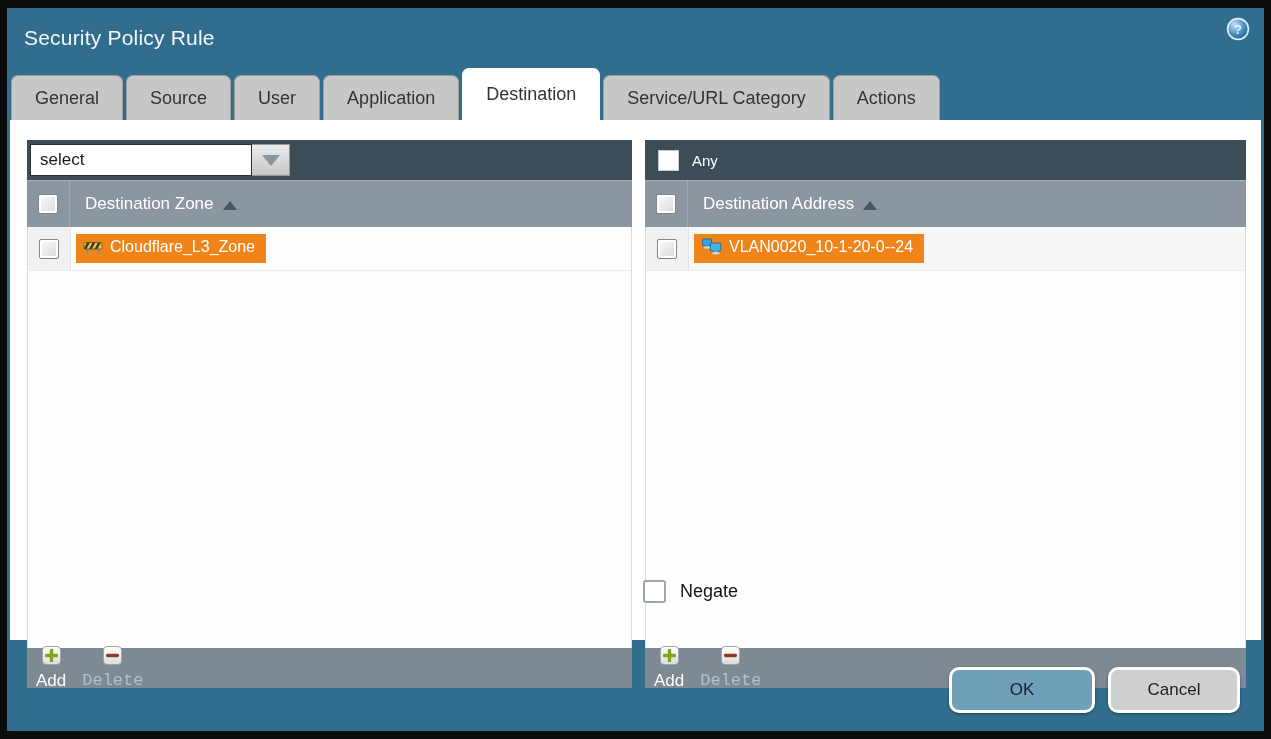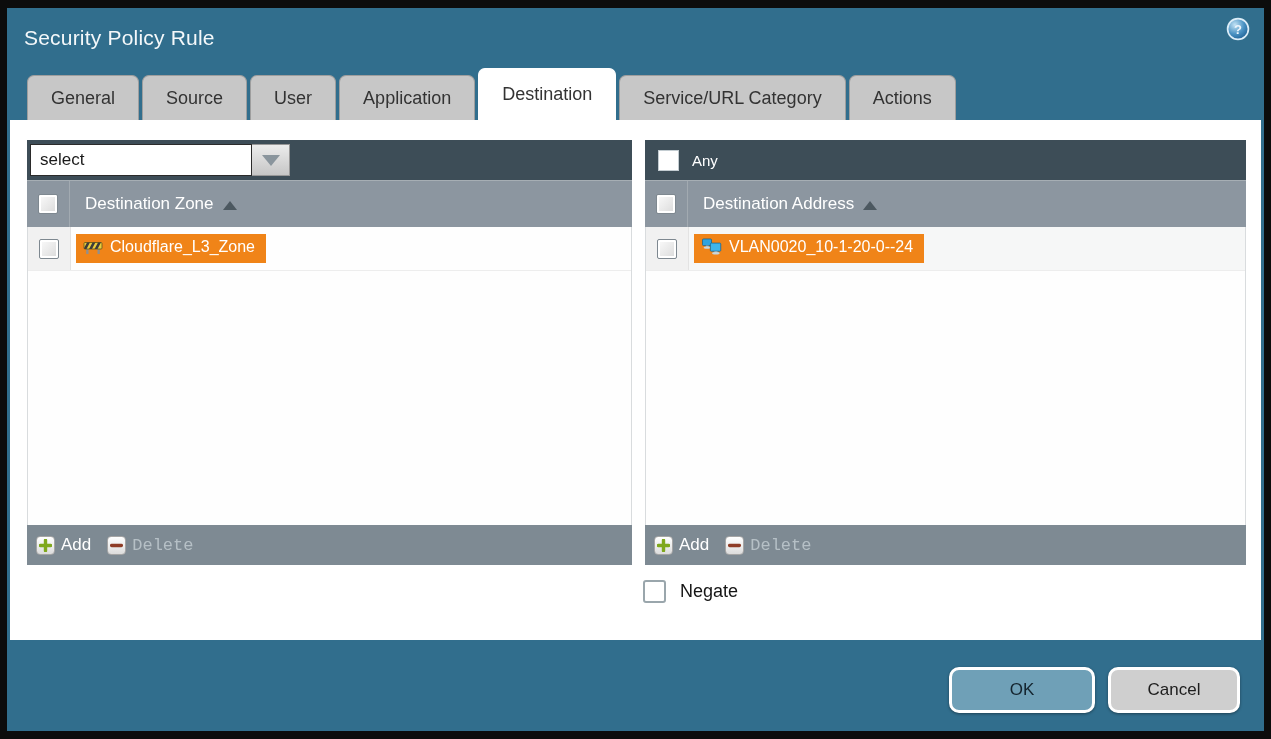--- a/index.html
+++ b/index.html
@@ -15,35 +15,35 @@
   }
   
   .titlebar { height: 60px; position: relative; padding-left: 33px; }
   .title {
     position: absolute; left: 17px; top: 50%; transform: translateY(-50%);
     color: #f4f8fa; font-size: 21px; letter-spacing: .2px;
   }
   .help { position: absolute; right: 14px; top: 9px; width: 24px; height: 24px; cursor: pointer; }
 
   
-  .tabstrip { height: 52px; display: flex; align-items: flex-end; padding-left: 20px; }
+  .tabstrip { height: 52px; display: flex; align-items: flex-end; padding-left: 4px; }
   .tab {
     background: #c7c7c7; border: 1px solid #9e9e9e; border-bottom: none;
     border-radius: 7px 7px 0 0; height: 45px; line-height: 44px;
     padding: 0 23px; margin-right: 3px; font-size: 18px; color: #333;
     cursor: pointer; white-space: nowrap;
   }
   .tab.active {
     background: #fff; border-color: #fff; height: 52px; line-height: 51px;
   }
 
   
   .card { position: relative; margin: 0 3px; height: 520px; background: #fff; }
 
-  .panel { position: absolute; top: 20px; height: 425px; display: flex; flex-direction: column; }
+  .panel { position: absolute; top: 20px; height: 548px; display: flex; flex-direction: column; }
   .panel.left  { left: 17px;  width: 605px; }
   .panel.right { left: 635px; width: 601px; }
 
   .bar-dark {
     height: 40px; background: #3D4D57; display: flex; align-items: center;
     padding-left: 3px; flex: none;
   }
   .select-wrap { display: flex; height: 32px; }
   input.select {
     width: 222px; height: 32px; border: 1px solid #2b2b2b; padding: 0 9px;
@@ -110,21 +110,21 @@
   .cb-negate {
     width: 23px; height: 23px; background: #fff; border: 2px solid #9aa6ac;
     border-radius: 3px; cursor: pointer;
   }
 
   
   .panel-footer {
     height: 40px; background: #7E8A93; display: flex; align-items: center;
     gap: 16px; padding-left: 9px; flex: none;
   }
-  .tool-btn { display: inline-flex; align-items: center; gap: 6px; font-size: 17px; cursor: pointer; }
+  .tool-btn { display: inline-flex; align-items: center; gap: 6px; font-size: 17px; cursor: pointer; flex-direction: column; }
   .tool-btn .label-on { color: #fff; }
   .tool-btn.disabled { cursor: default; font-family: Liberation Mono, monospace; }
   .tool-btn .label-off { color: #b6c0c6; }
   .sq-icon {
     width: 19px; height: 19px; border-radius: 4px; border: 1px solid #a5a5a5;
     background: linear-gradient(#ffffff, #dcdcdc);
     display: inline-flex; align-items: center; justify-content: center; flex: none;
   }
 
   

